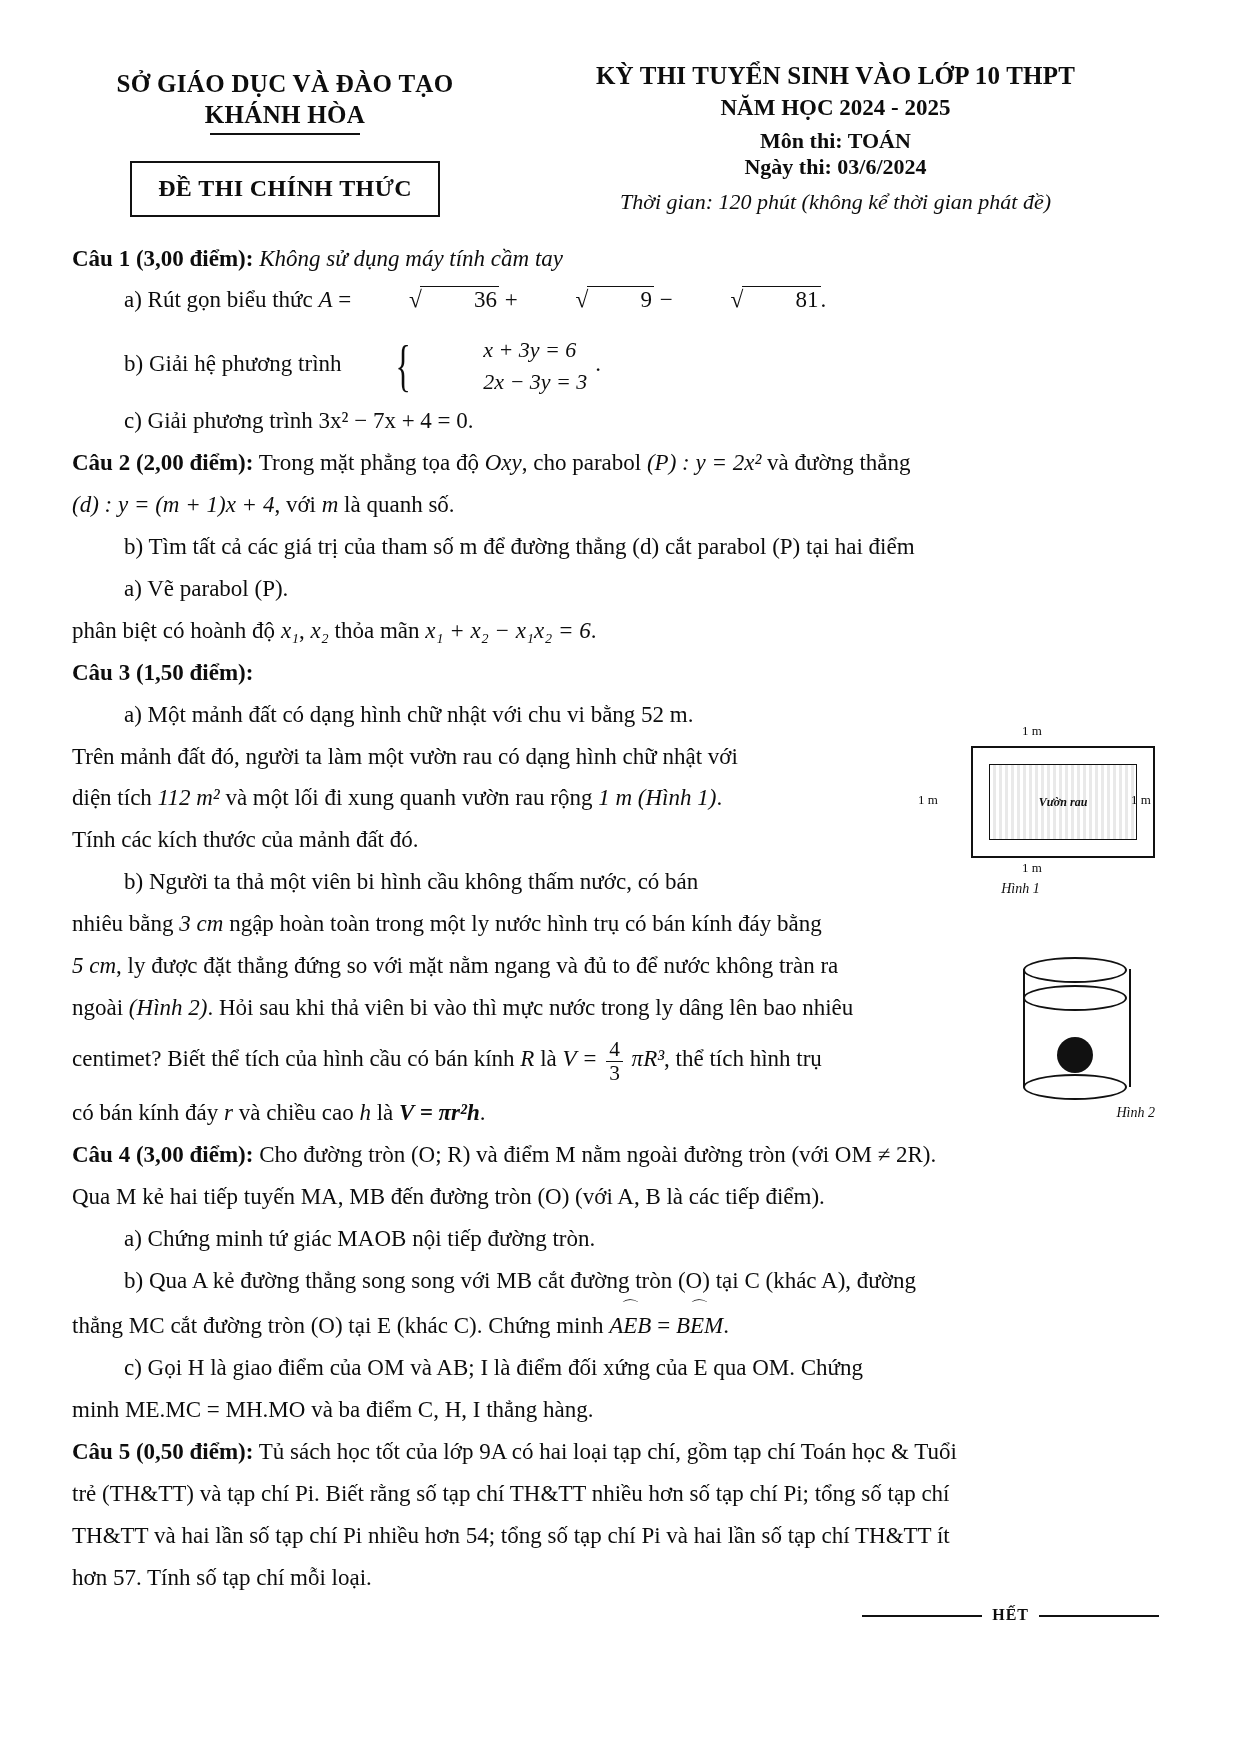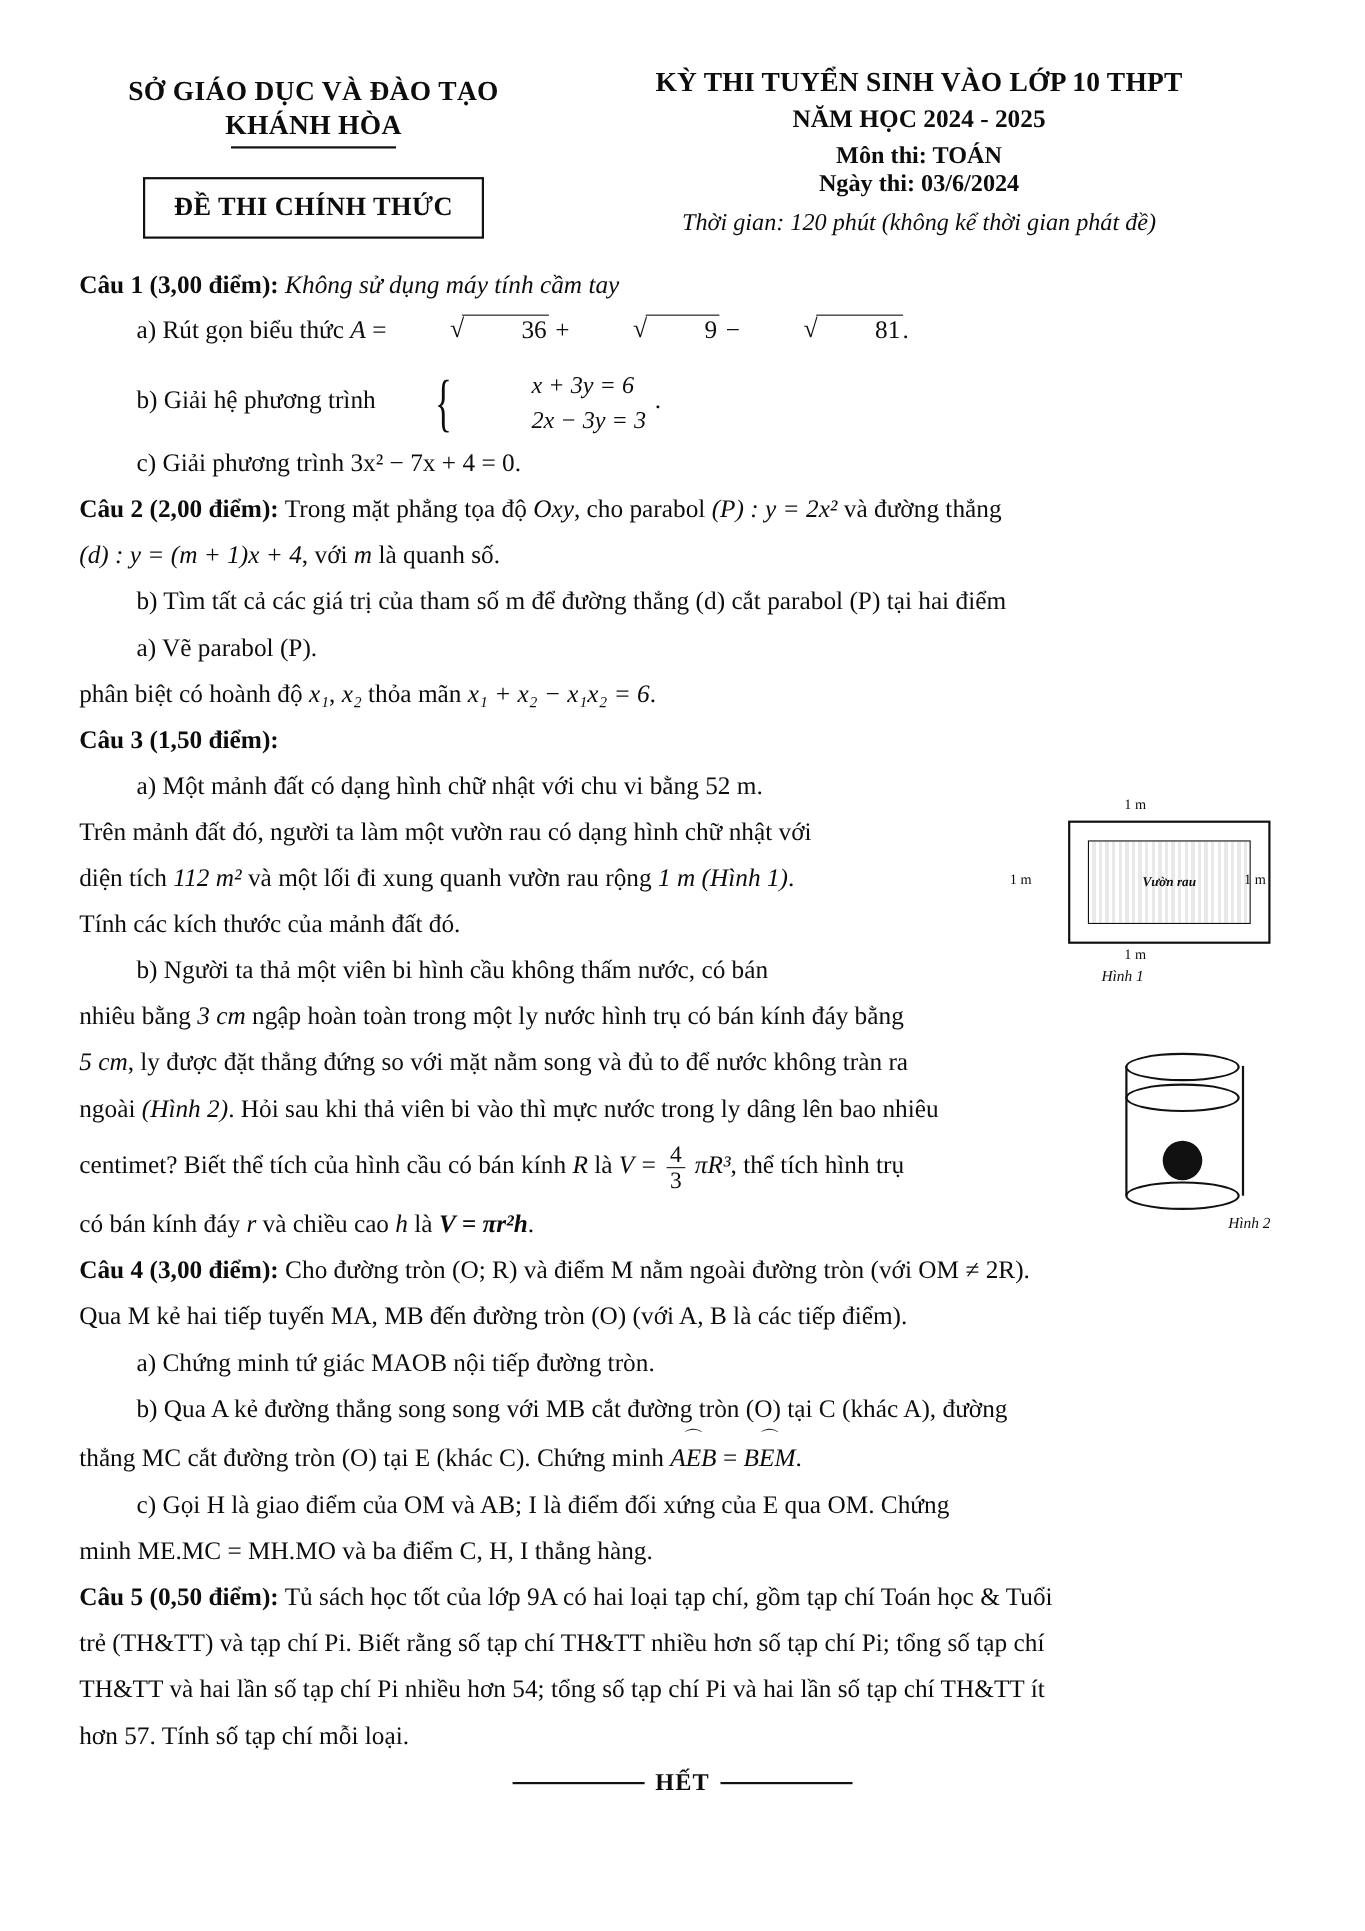--- a/index.html
+++ b/index.html
@@ -236,23 +236,23 @@
     border-radius: 50%;
     background: #111;
   }
   .fig2 .cap {
     position: absolute; left: 13px; right: 0; top: 150px;
     text-align: right; font-style: italic; font-size: 14px;
   }
 
   .hetline {
     margin-top: 6px;
-    text-align: center;
-    font-weight: bold;
-    font-size: 22px;
+    text-align: right;
+    font-weight: bold;
+    font-size: 16px;
     letter-spacing: 1px;
   }
   .hetline .dash {
     display: inline-block;
     width: 120px;
     border-top: 2px solid #111;
     vertical-align: middle;
     margin: 0 10px;
   }
 </style>
@@ -350,21 +350,21 @@
       <p class="b">Tính các kích thước của mảnh đất đó.</p>
       <p class="b indent">b) Người ta thả một viên bi hình cầu không thấm nước, có bán</p>
     </div>
     <div style="width:880px">
       <p class="b">
         <span>nhiêu bằng</span>
         <span class="mth">3 cm</span>
         <span>ngập hoàn toàn trong một ly nước hình trụ có bán kính đáy bằng</span>
       </p>
       <p class="b">
-        <span class="mth">5 cm</span><span>, ly được đặt thẳng đứng so với mặt nằm song và đủ to để nước không tràn ra</span>
+        <span class="mth">5 cm</span><span>, ly được đặt thẳng đứng so với mặt nằm ngang và đủ to để nước không tràn ra</span>
       </p>
       <p class="b">
         <span>ngoài</span>
         <span class="ital">(Hình 2)</span><span>. Hỏi sau khi thả viên bi vào thì mực nước trong ly dâng lên bao nhiêu</span>
       </p>
       <p class="b" style="margin-top:12px">
         <span>centimet? Biết thể tích của hình cầu có bán kính</span>
         <span class="mth">R</span>
         <span>là</span>
         <span class="mth">V =</span>

